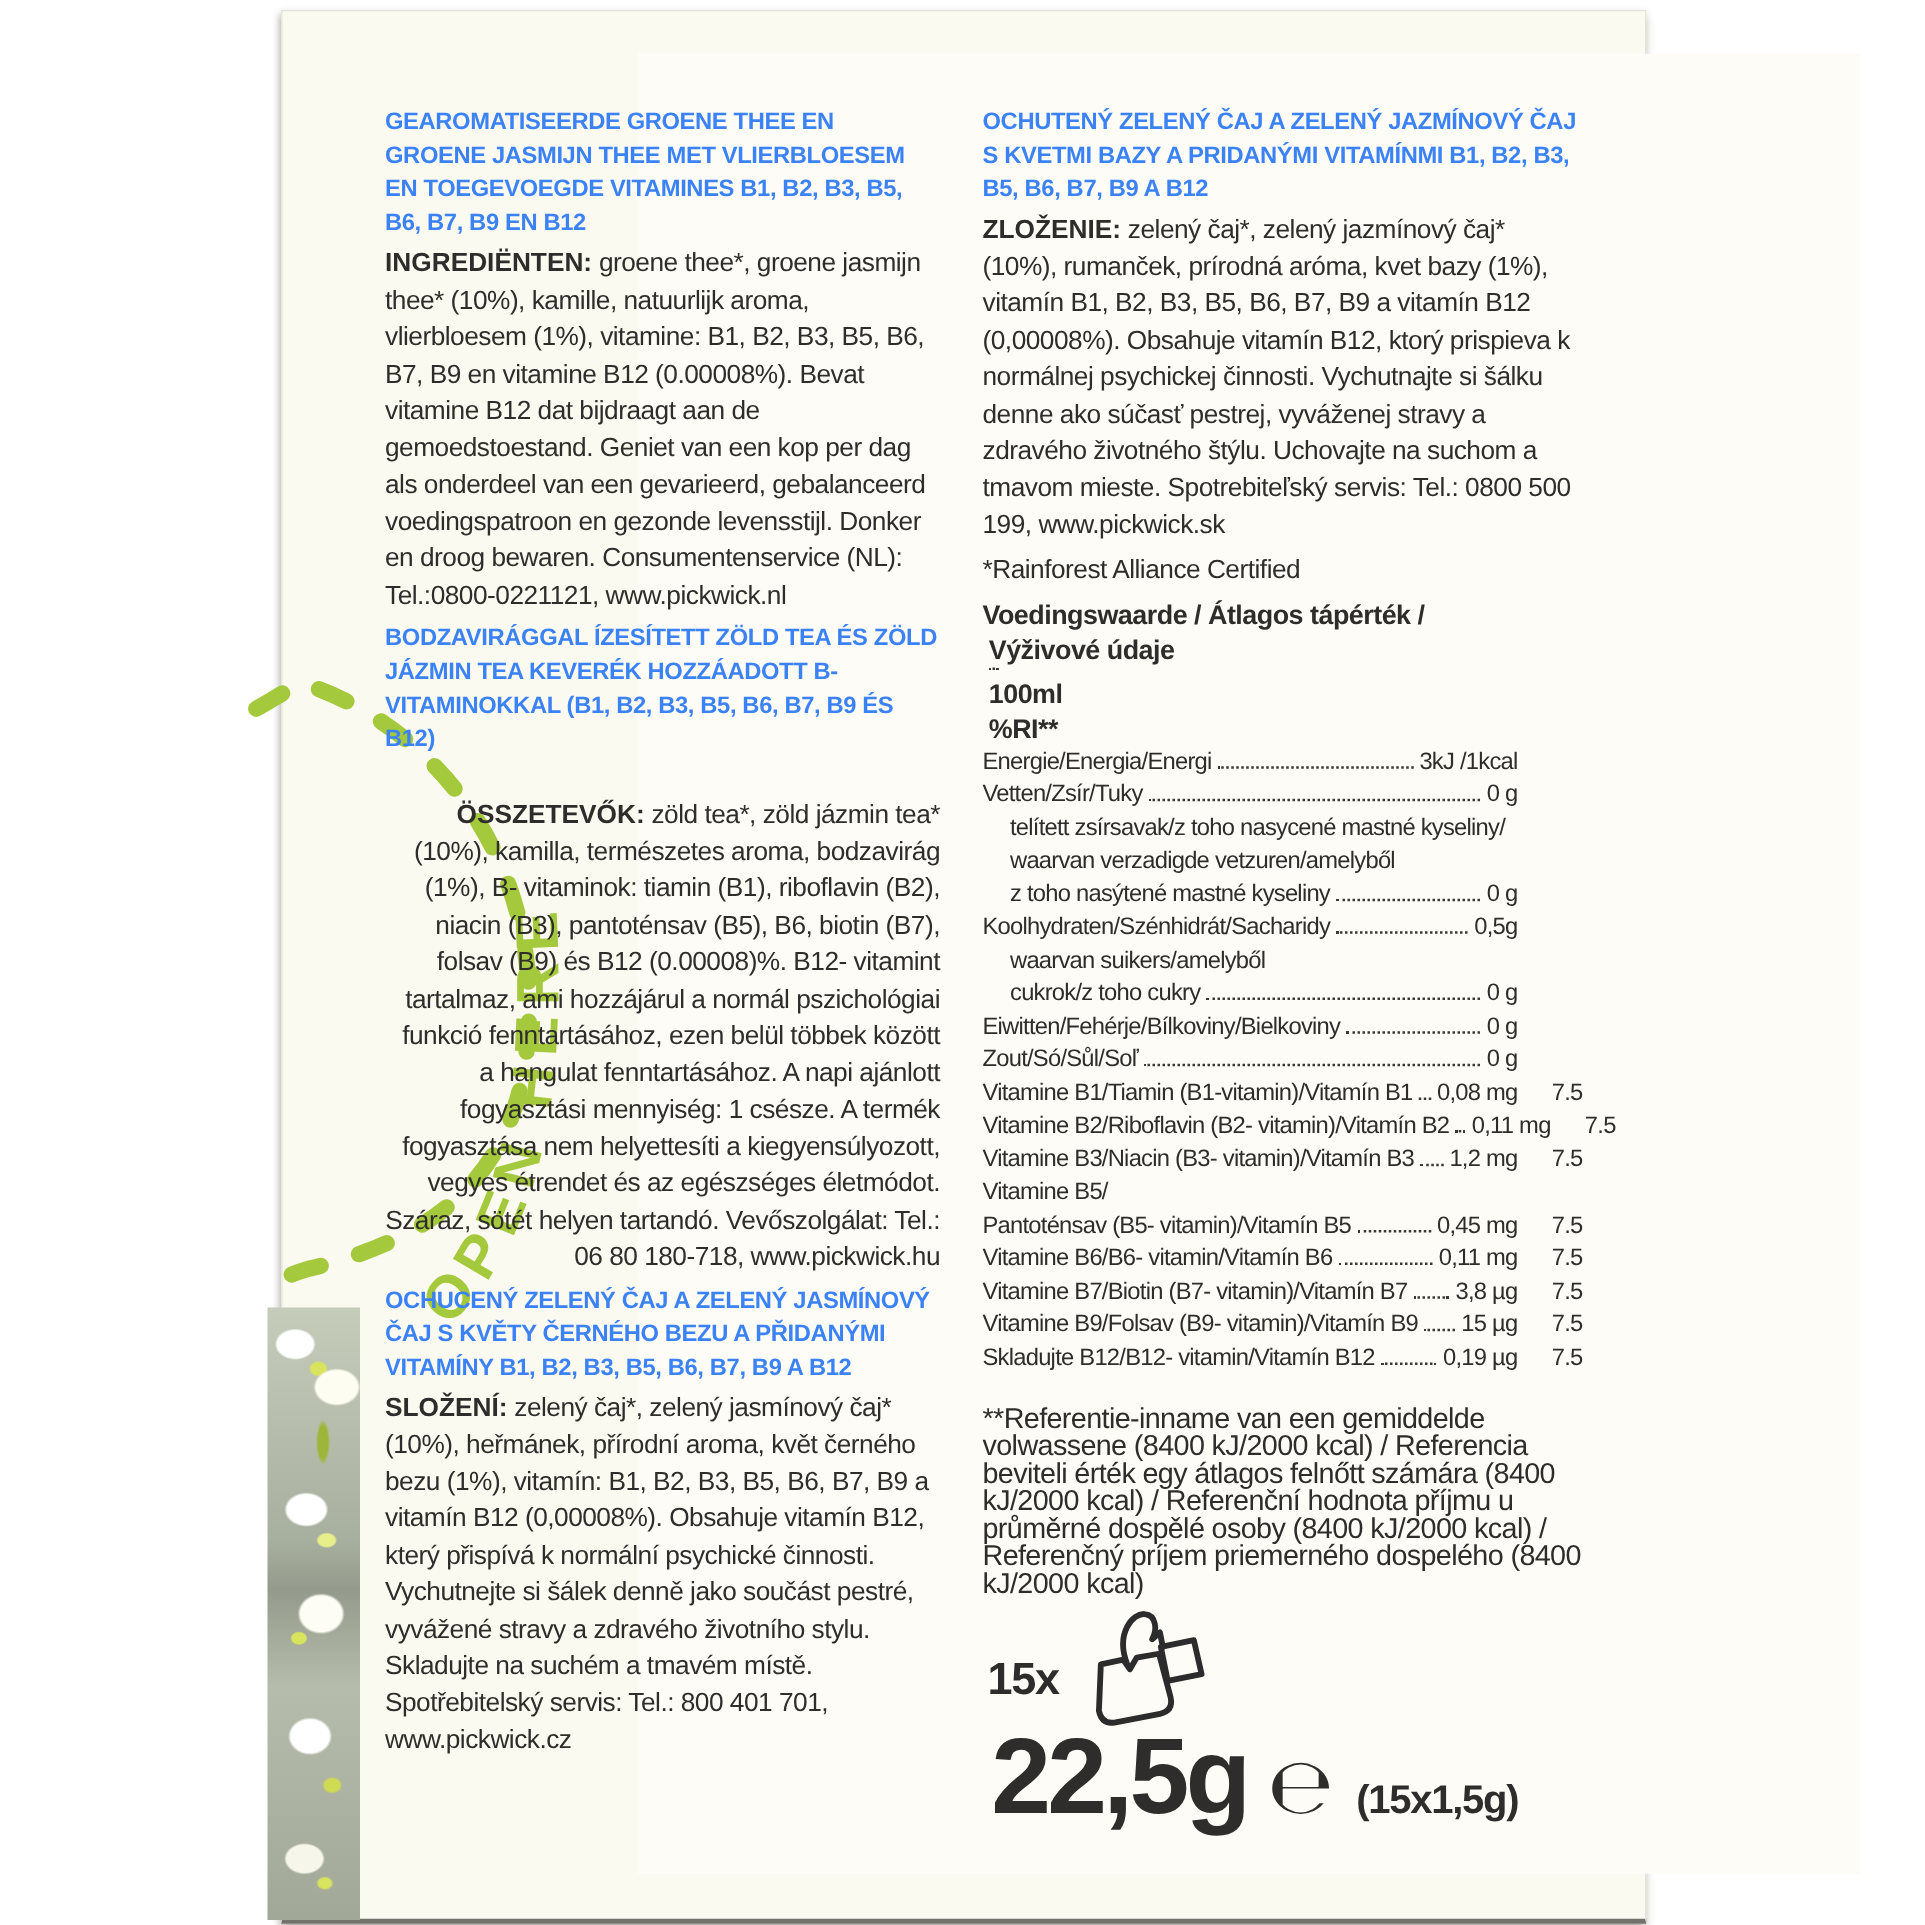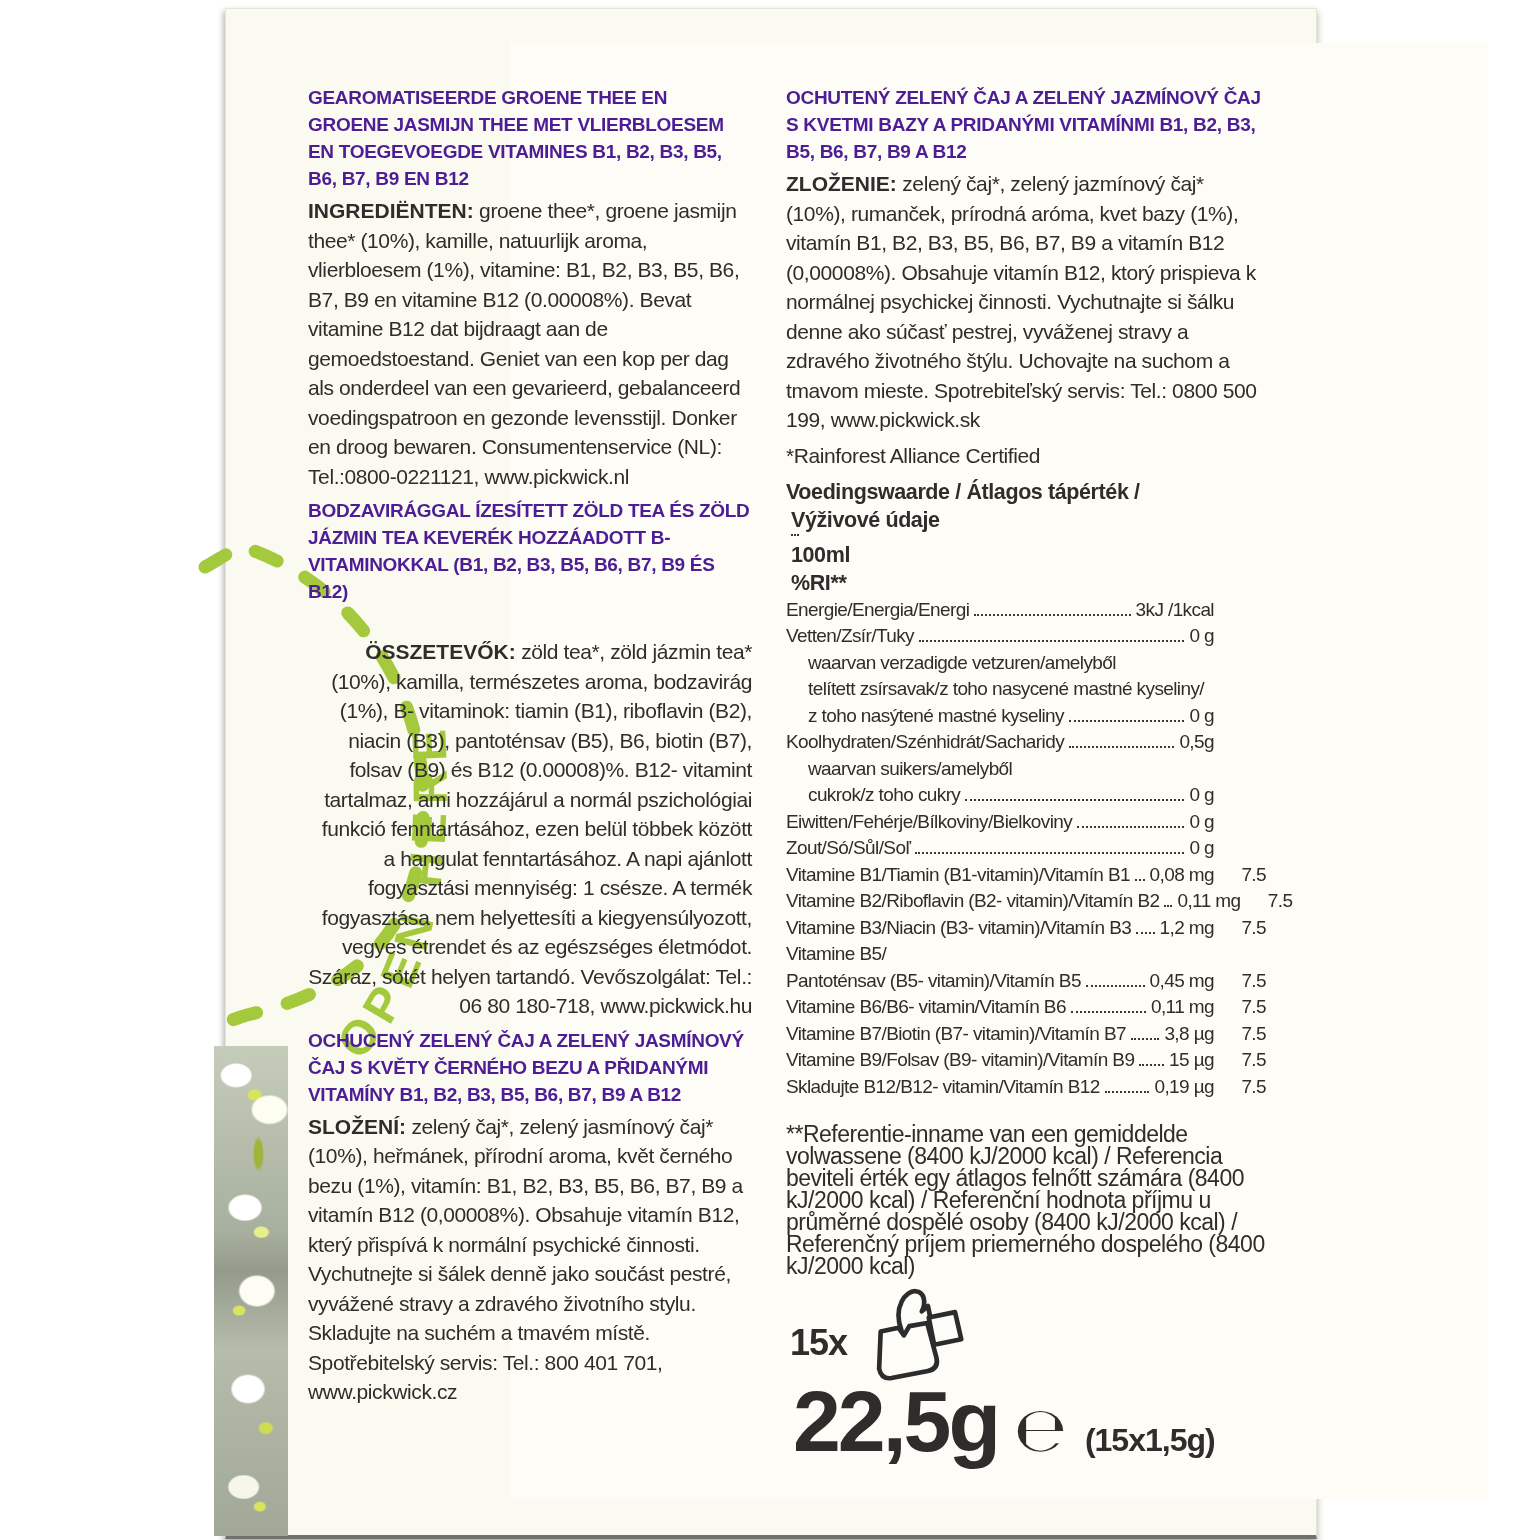--- a/index.html
+++ b/index.html
@@ -14,21 +14,21 @@
     box-shadow:0 4px 7px rgba(80,80,74,.45), -3px 2px 5px rgba(0,0,0,.08);
   }
   .label-area{
     position:absolute;left:284px;top:34px;width:978px;height:1456px;
     background:#fdfcf6;
   }
   .col{position:absolute;}
   .col-left{left:308px;top:84px;width:444px;}
   .col-right{left:786px;top:84px;width:480px;}
   .heading{
-    color:#4c1d95;font-weight:bold;font-size:19px;line-height:27px;
+    color:#3b82f6;font-weight:bold;font-size:19px;line-height:27px;
     letter-spacing:-0.3px;margin:0 0 4px 0;text-transform:uppercase;
   }
   .para{
     font-size:21px;line-height:29.5px;letter-spacing:-0.4px;margin:0 0 6px 0;
   }
   .para b{letter-spacing:0;}
   .para-center{text-align:right;margin-top:32px;}
   .cert{font-size:21px;line-height:29px;letter-spacing:-0.4px;margin:2px 0 8px 0;}
   
   .nutri{width:480px;}
@@ -122,26 +122,26 @@
           <span class="val">3kJ /1kcal</span>
           <span class="ri"></span>
         </div>
         <div class="nrow">
           <span class="lbl">Vetten/Zsír/Tuky</span>
           <span class="leader"></span>
           <span class="val">0 g</span>
           <span class="ri"></span>
         </div>
         <div class="nrow indent">
+          <span class="lbl">telített zsírsavak/z toho nasycené mastné kyseliny/</span>
+          <span style="flex: 1 1 0%;"></span>
+          <span class="ri"></span>
+        </div>
+        <div class="nrow indent">
           <span class="lbl">waarvan verzadigde vetzuren/amelyből</span>
-          <span style="flex: 1 1 0%;"></span>
-          <span class="ri"></span>
-        </div>
-        <div class="nrow indent">
-          <span class="lbl">telített zsírsavak/z toho nasycené mastné kyseliny/</span>
           <span style="flex: 1 1 0%;"></span>
           <span class="ri"></span>
         </div>
         <div class="nrow indent">
           <span class="lbl">z toho nasýtené mastné kyseliny</span>
           <span class="leader"></span>
           <span class="val">0 g</span>
           <span class="ri"></span>
         </div>
         <div class="nrow">

